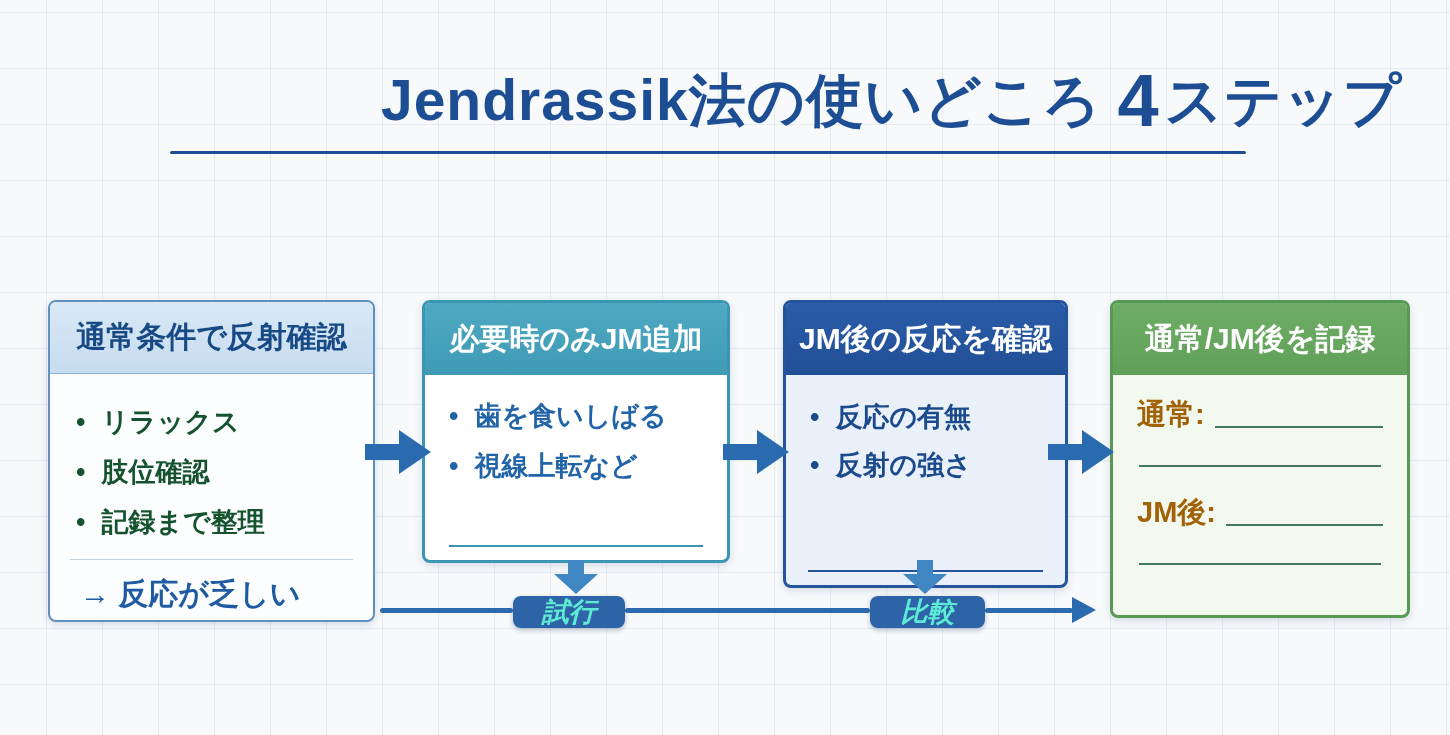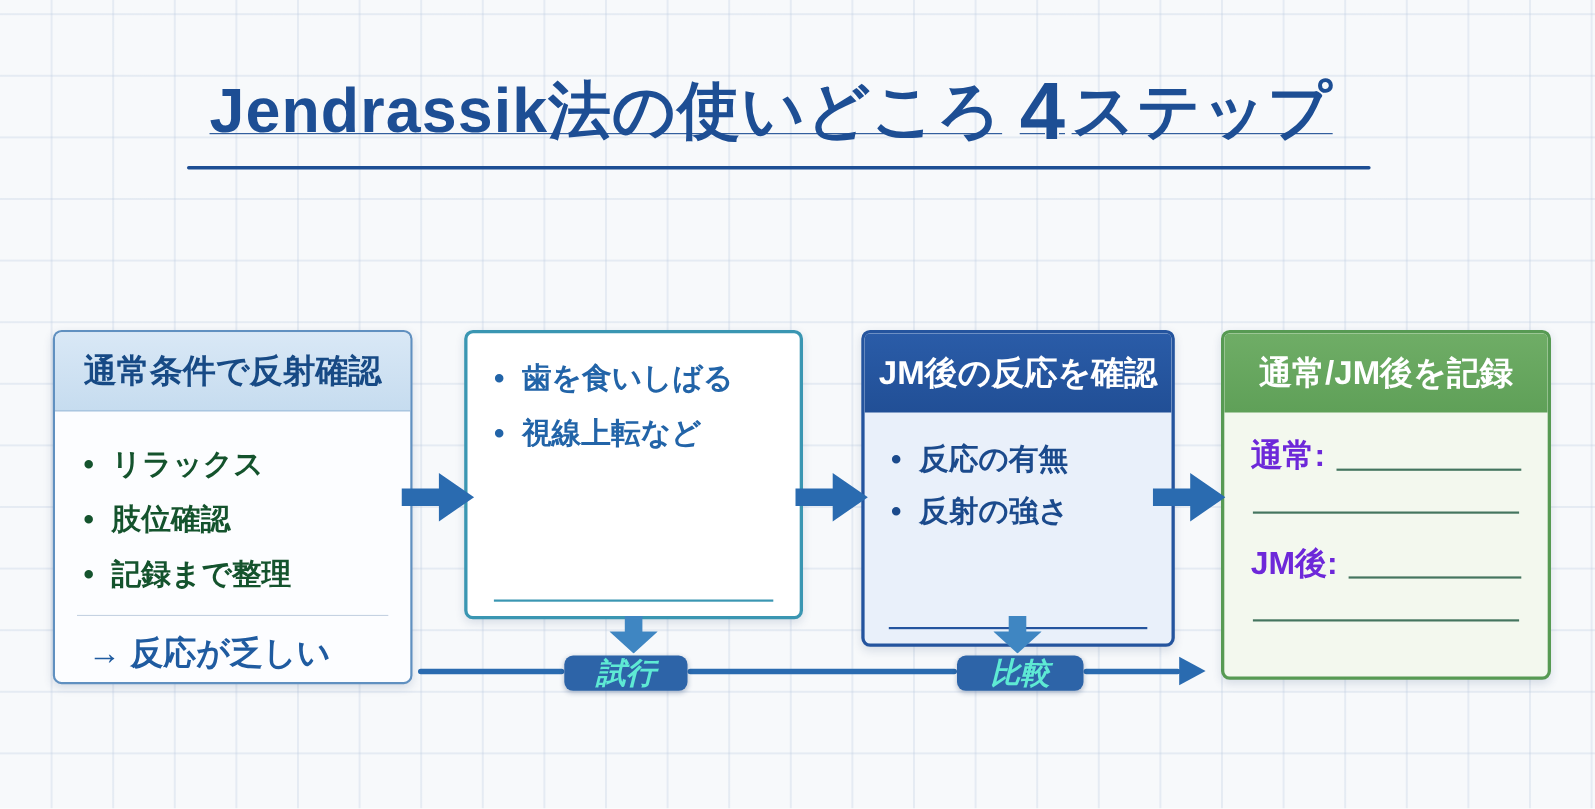--- a/index.html
+++ b/index.html
@@ -13,21 +13,21 @@
     background-color:#f7f9fb;
     background-image:
       linear-gradient(to right, rgba(188,203,224,0.30) 1.5px, transparent 1.5px),
       linear-gradient(to bottom, rgba(188,203,224,0.30) 1.5px, transparent 1.5px);
     background-size:56px 56px;
     background-position:-10px 12px;
   }
   
   .title {
     position:absolute; top:58px; left:0; width:1402px;
-    text-align:center; color:#1d4e94; white-space:nowrap;text-decoration:underline;
+    text-align:right; color:#1d4e94; white-space:nowrap;
   }
   .t-main { font-size:57px; font-weight:800; letter-spacing:1px; }
   .t-num  { font-size:74px; font-weight:800; margin:0 6px 0 16px; vertical-align:-6px; }
   .title-underline {
     position:absolute; left:170px; top:151px; width:1076px; height:3px;
     background:#1d4e94; border-radius:2px;
   }
   .subtitle {
     position:absolute; top:169px; left:0; width:1320px; text-align:center;
     font-size:35px; font-weight:800; color:#1d4e94; letter-spacing:2px; white-space:nowrap;
@@ -60,21 +60,21 @@
   
   .step3 { left:783px; width:285px; height:288px; border:3px solid #24549e; background:#e9f0fa; }
   .step3 .step-header { background:linear-gradient(#2a5ca8,#214f96); color:#ffffff; }
   .step3 .bullets { padding:18px 0 0 24px; font-size:27px; line-height:48px; color:#1b4a8c; }
   .divider3 { position:absolute; left:22px; right:22px; bottom:13px; border-top:2px solid #24549e; }
   
   .step4 { left:1110px; width:300px; height:318px; border:3px solid #579a53; background:#f3f8ee; }
   .step4 .step-header { background:linear-gradient(#6fad66,#5fa058); color:#ffffff; }
   .record-body { padding:20px 24px 0 24px; }
   .record-row { display:flex; align-items:baseline; }
-  .record-label { font-size:29px; font-weight:800; color:#6d28d9; white-space:nowrap; }
+  .record-label { font-size:29px; font-weight:800; color:#a16207; white-space:nowrap; }
   .record-line { flex:1; border-bottom:2.5px solid #44755f; margin-left:10px; transform:translateY(4px); }
   .record-line-full { border-bottom:2.5px solid #44755f; margin:30px 2px 0 2px; }
   .record-row.second { margin-top:26px; }
   
   .h-arrow { position:absolute; top:428px; }
   
   .d-arrow { position:absolute; top:560px; }
   
   .flow-line { position:absolute; top:608px; height:5px; background:#2a6bb0; border-radius:3px; }
   .seg1 { left:380px; width:133px; }
@@ -107,20 +107,21 @@
     <ul class="bullets">
       <li>リラックス</li>
       <li>肢位確認</li>
       <li>記録まで整理</li>
     </ul>
     <div class="divider1"></div>
     <div class="note">→ 反応が乏しい</div>
   </div>
 
   <div class="step step2">
+    <div class="step-header">必要時のみJM追加</div>
     <ul class="bullets">
       <li>歯を食いしばる</li>
       <li>視線上転など</li>
     </ul>
     <div class="divider2"></div>
   </div>
 
   <div class="step step3">
     <div class="step-header">JM後の反応を確認</div>
     <ul class="bullets">

